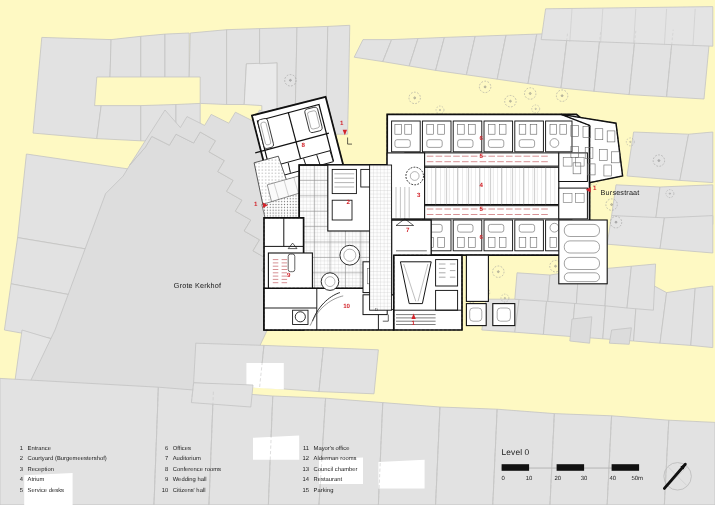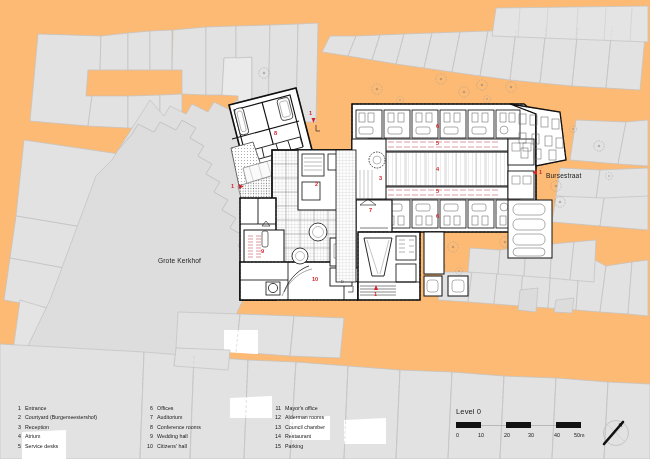--- a/index.html
+++ b/index.html
@@ -12,21 +12,21 @@
     height: 459px;
     position: relative;
     font-family: "Liberation Sans", sans-serif;
     overflow: hidden;
   }
   #page {
     position: absolute;
     left: 0; top: 0;
     width: 650px;
     height: 459px;
-    background: #fdba74;
+    background: #fef9c3;
   }
   #plan-svg {
     position: absolute;
     left: 0; top: 0;
     width: 650px;
     height: 459px;
   }
   
   .legend {
     position: absolute;

